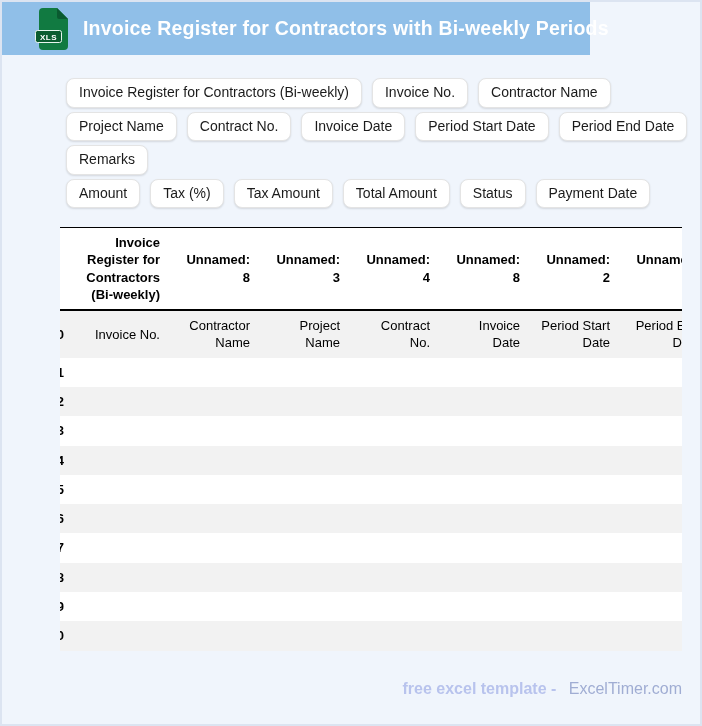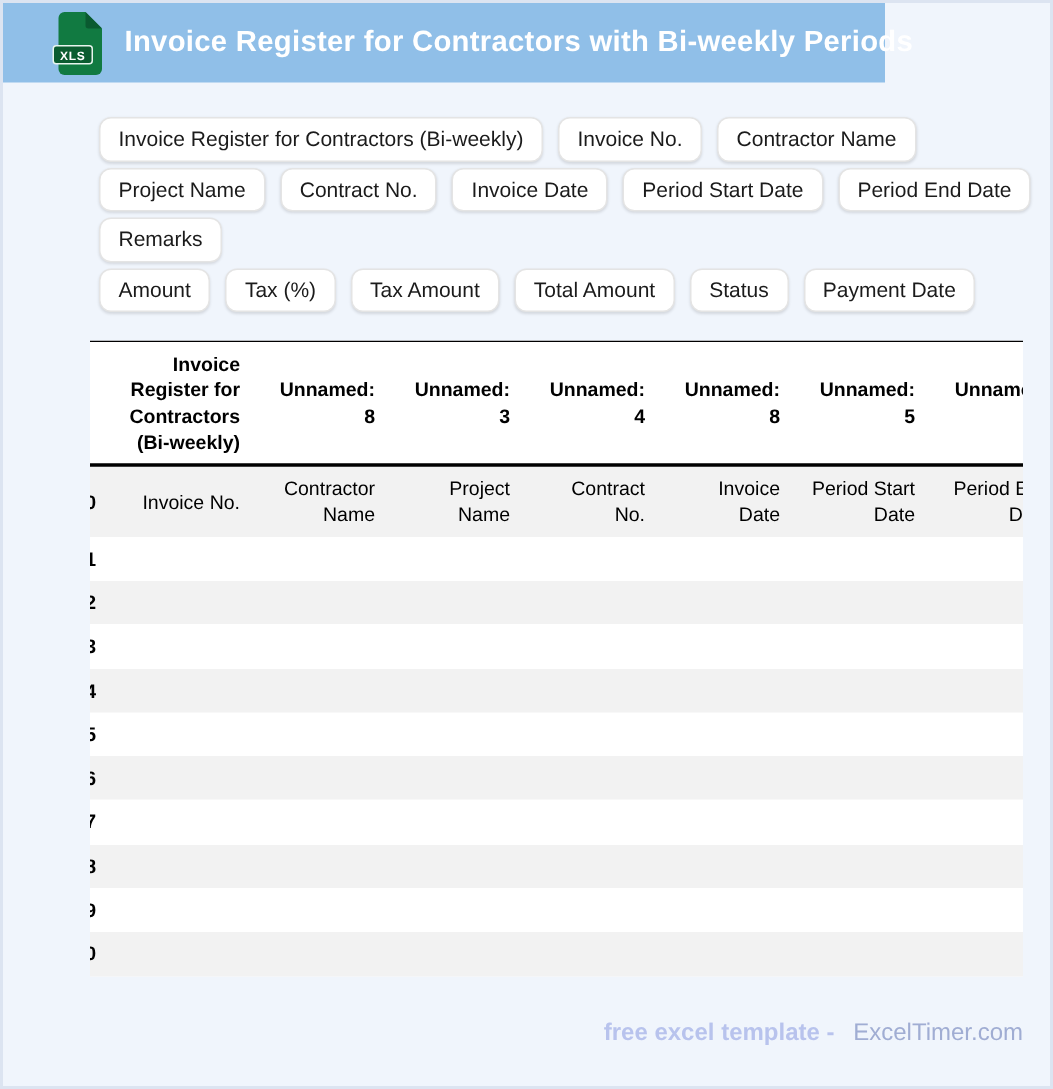--- a/index.html
+++ b/index.html
@@ -128,21 +128,21 @@
           <col class="cn">
       </colgroup>
       <thead>
           <tr>
             <th></th>
             <th>Invoice Register for Contractors (Bi-weekly)</th>
             <th>Unnamed: 8</th>
             <th>Unnamed: 3</th>
             <th>Unnamed: 4</th>
             <th>Unnamed: 8</th>
-            <th>Unnamed: 5</th>
+            <th>Unnamed: 2</th>
             <th>Unnamed: 6</th>
           </tr>
         </thead>
       <tbody>
           <tr>
             <th>0</th>
             <td>Invoice No.</td>
             <td>Contractor Name</td>
             <td>Project Name</td>
             <td>Contract No.</td>

